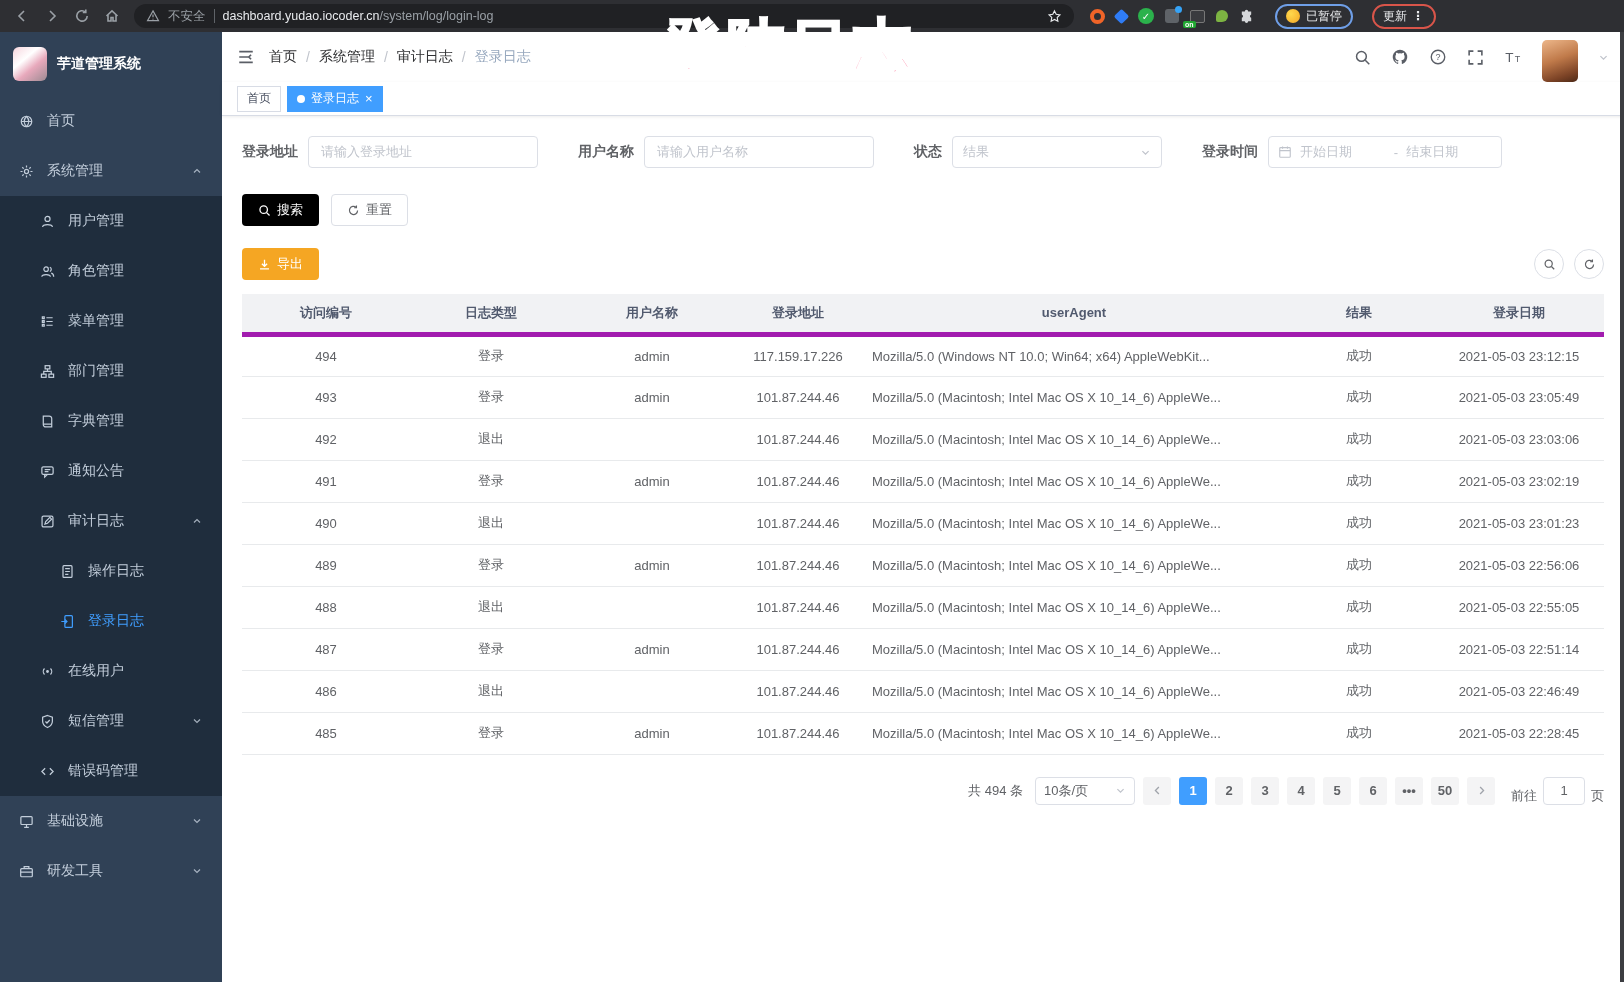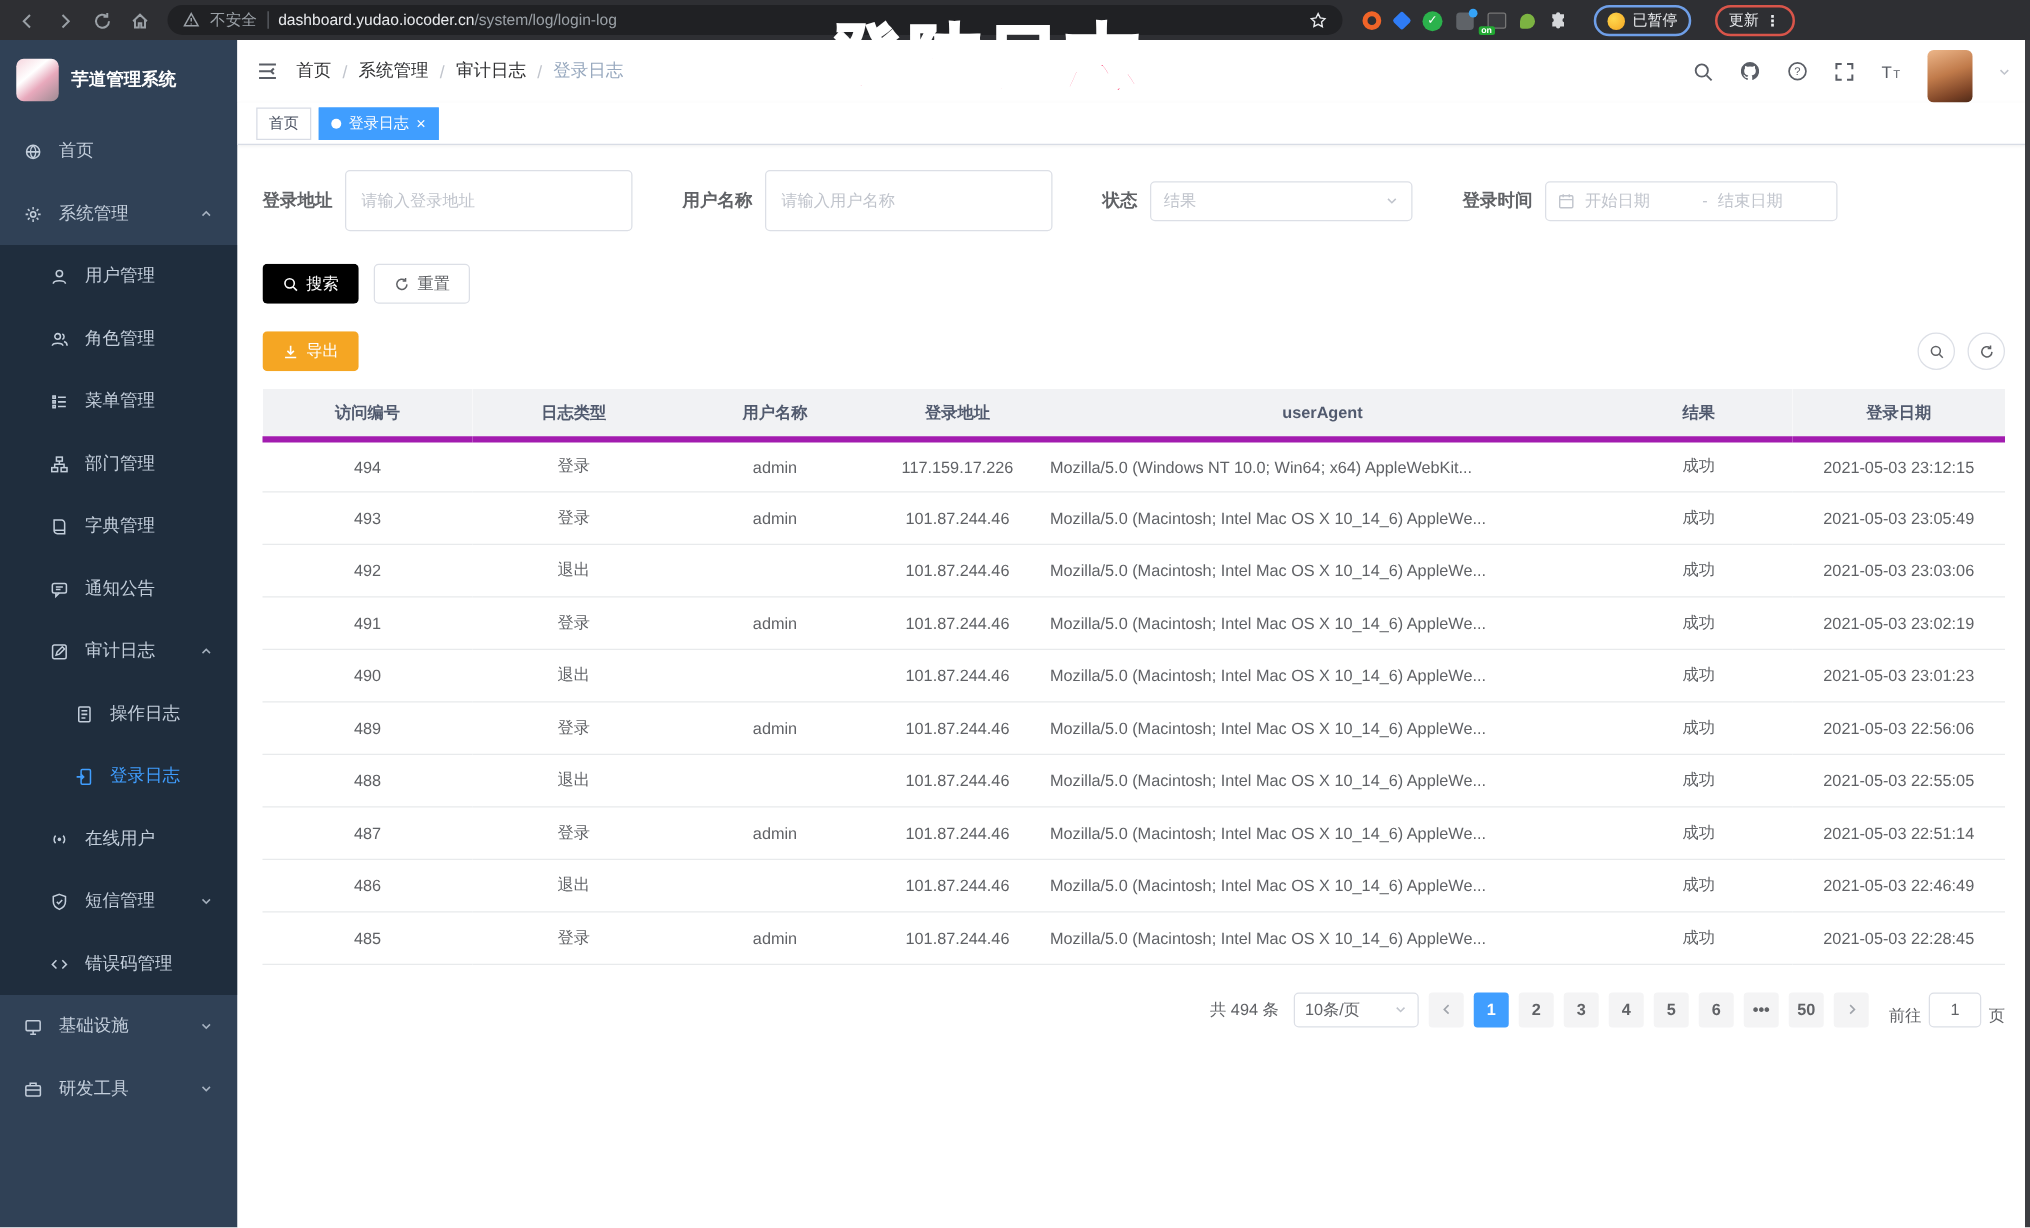--- a/index.html
+++ b/index.html
@@ -1,21 +1,21 @@
 <!DOCTYPE html>
 <html><head>
 <meta charset="utf-8">
 <style>
   *{margin:0;padding:0;box-sizing:border-box}
   html,body{width:1624px;height:982px;overflow:hidden}
   body{font-family:"Liberation Sans","DejaVu Sans",sans-serif;background:#fff;position:relative;font-size:14px}
   svg{display:block}
 
   
-  .browser{height:32px;background:#2e2f33;display:flex;align-items:flex-start;padding:4px 8px;gap:2px}
+  .browser{height:32px;background:#2e2f33;display:flex;align-items:center;padding:4px 8px;gap:2px}
   .nav-ic{width:28px;height:26px;display:flex;align-items:center;justify-content:center;color:#9aa0a6;border-radius:50%}
   .addr{width:940px;height:24px;margin-left:6px;background:#202124;border-radius:12px;display:flex;align-items:center;padding:0 12px;gap:8px;font-size:12.5px;color:#9aa0a6}
   .addr .host{color:#e8eaed}
   .addr .path{color:#9aa0a6}
   .addr .grow{flex:1}
   .vsep{width:1px;height:14px;background:#5f6368}
   .exts{display:flex;align-items:center;gap:11px;margin-left:14px}
   .ext-orange{width:15px;height:15px;border:4px solid #f06428;border-radius:50%}
   .ext-blue{width:11px;height:11px;background:#2f7cf6;transform:rotate(45deg);border-radius:2px}
   .ext-green{width:16px;height:16px;background:#2bb24c;border-radius:50%;display:flex;align-items:center;justify-content:center;color:#fff;font-size:10px;font-weight:700}
@@ -25,21 +25,21 @@
   .ext-list b{position:absolute;left:-8px;bottom:-6px;background:#21a832;color:#fff;font-size:7px;font-weight:700;padding:0 2px;border-radius:2px;font-style:normal}
   .ext-sprout{width:12px;height:12px;background:#7cb342;border-radius:50% 50% 50% 2px}
   .pill{display:flex;align-items:center;gap:6px;border-radius:13px;padding:2px 9px;font-size:12px;color:#e8eaed}
   .pill.paused{border:2px solid #6f9fe8;margin-left:10px}
   .pill.update{border:2px solid #d9554a;margin-left:8px;gap:5px}
   .emoji{width:14px;height:14px;border-radius:50%;background:radial-gradient(circle at 35% 35%,#ffd84d,#f5a623)}
   .dots3{color:#e8eaed;font-weight:700;letter-spacing:1px}
 
   
   .app{display:flex;height:950px}
-  .sidebar{width:190px;flex-shrink:0;background:#304156;color:#c3cedb;font-size:14px;overflow:hidden}
+  .sidebar{width:222px;flex-shrink:0;background:#304156;color:#c3cedb;font-size:14px;overflow:hidden}
   .logo{height:64px;display:flex;align-items:center;gap:10px;padding:0 13px}
   .logo-img{width:34px;height:34px;border-radius:6px;flex-shrink:0;background:linear-gradient(140deg,#f6d5dd 0%,#fff 35%,#e8a9bc 60%,#9c8a92 100%)}
   .logo-title{color:#fff;font-weight:700;font-size:14px;white-space:nowrap}
   .mi{height:50px;display:flex;align-items:center;gap:13px;padding:0 19px;cursor:pointer;white-space:nowrap}
   .mi .chev{margin-left:auto;opacity:.8}
   .submenu{background:#1f2d3d}
   .mi.sub{padding-left:40px}
   .mi.sub2{padding-left:60px}
   .mi.active{color:#409eff}
 
@@ -60,21 +60,21 @@
   .tag{height:26px;display:inline-flex;align-items:center;gap:6px;padding:0 9px;border:1px solid #d8dce5;background:#fff;font-size:12px;color:#495060;cursor:pointer}
   .tag.active{background:#409eff;border-color:#409eff;color:#fff}
   .tag .dot{width:8px;height:8px;border-radius:50%;background:#fff}
   .tag .x{font-size:13px;line-height:1}
 
   
   .content{flex:1;padding:20px 20px 0 20px;position:relative}
   .filters{display:flex;align-items:center}
   .fgroup{display:flex;align-items:center;margin-right:40px}
   .flabel{font-weight:700;color:#606266;margin-right:10px;white-space:nowrap}
-  .inp{height:49px;border:1px solid #dcdfe6;border-radius:4px;background:#fff;font-size:13px;color:#c2410c;padding:0 12px;outline:none;font-family:Liberation Serif, serif}
+  .inp{height:32px;border:1px solid #dcdfe6;border-radius:4px;background:#fff;font-size:13px;color:#c2410c;padding:0 12px;outline:none;font-family:Liberation Serif, serif}
   .inp::placeholder{color:#c0c4cc}
   .w230{width:230px}
   .select{width:210px;height:32px;border:1px solid #dcdfe6;border-radius:4px;display:flex;align-items:center;justify-content:space-between;padding:0 10px;color:#c0c4cc;font-size:13px;background:#fff;cursor:pointer}
   .daterange{width:234px;height:32px;border:1px solid #dcdfe6;border-radius:4px;display:flex;align-items:center;gap:8px;padding:0 9px;color:#c0c4cc;font-size:13px;background:#fff;cursor:pointer}
   .daterange .ds{flex:1;text-align:left}
 
   .btnrow{margin-top:26px;display:flex;gap:12px}
   .btn{height:32px;border-radius:4px;display:inline-flex;align-items:center;gap:6px;padding:0 15px;font-size:13px;border:1px solid transparent;cursor:pointer;font-family:inherit}
   .btn-search{background:#000000;color:#fff}
   .btn-reset{background:#fff;border-color:#dcdfe6;color:#606266}

